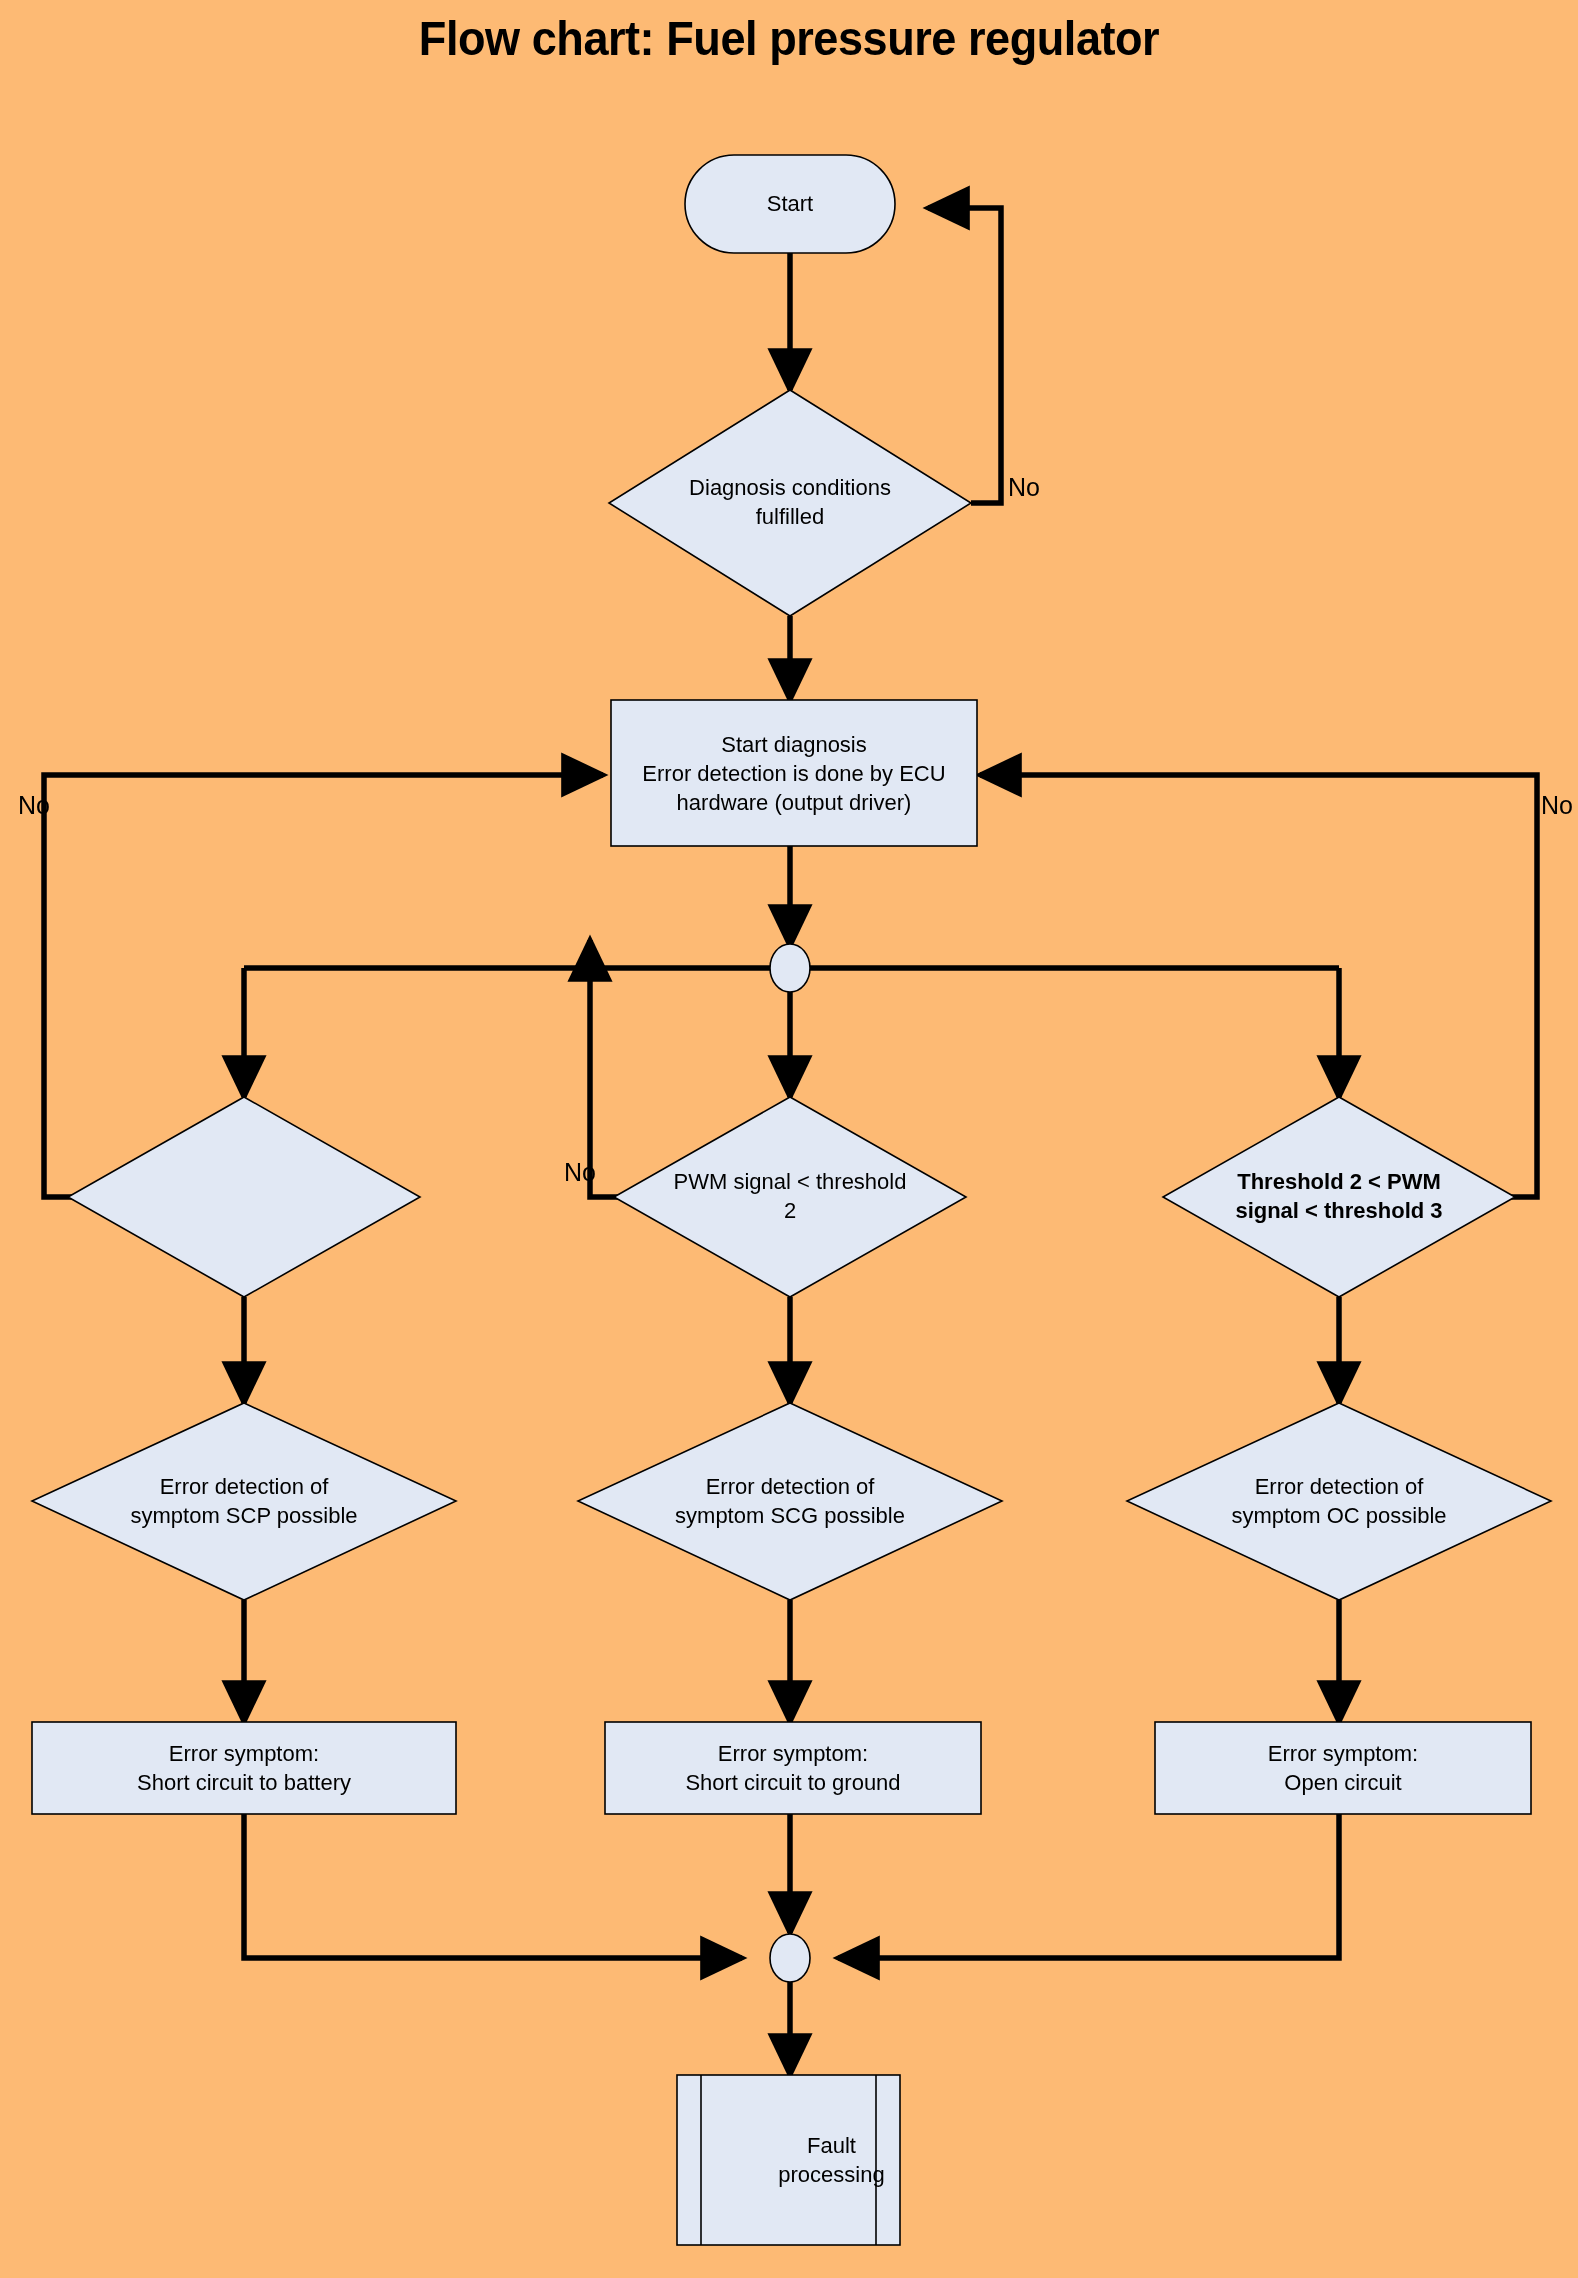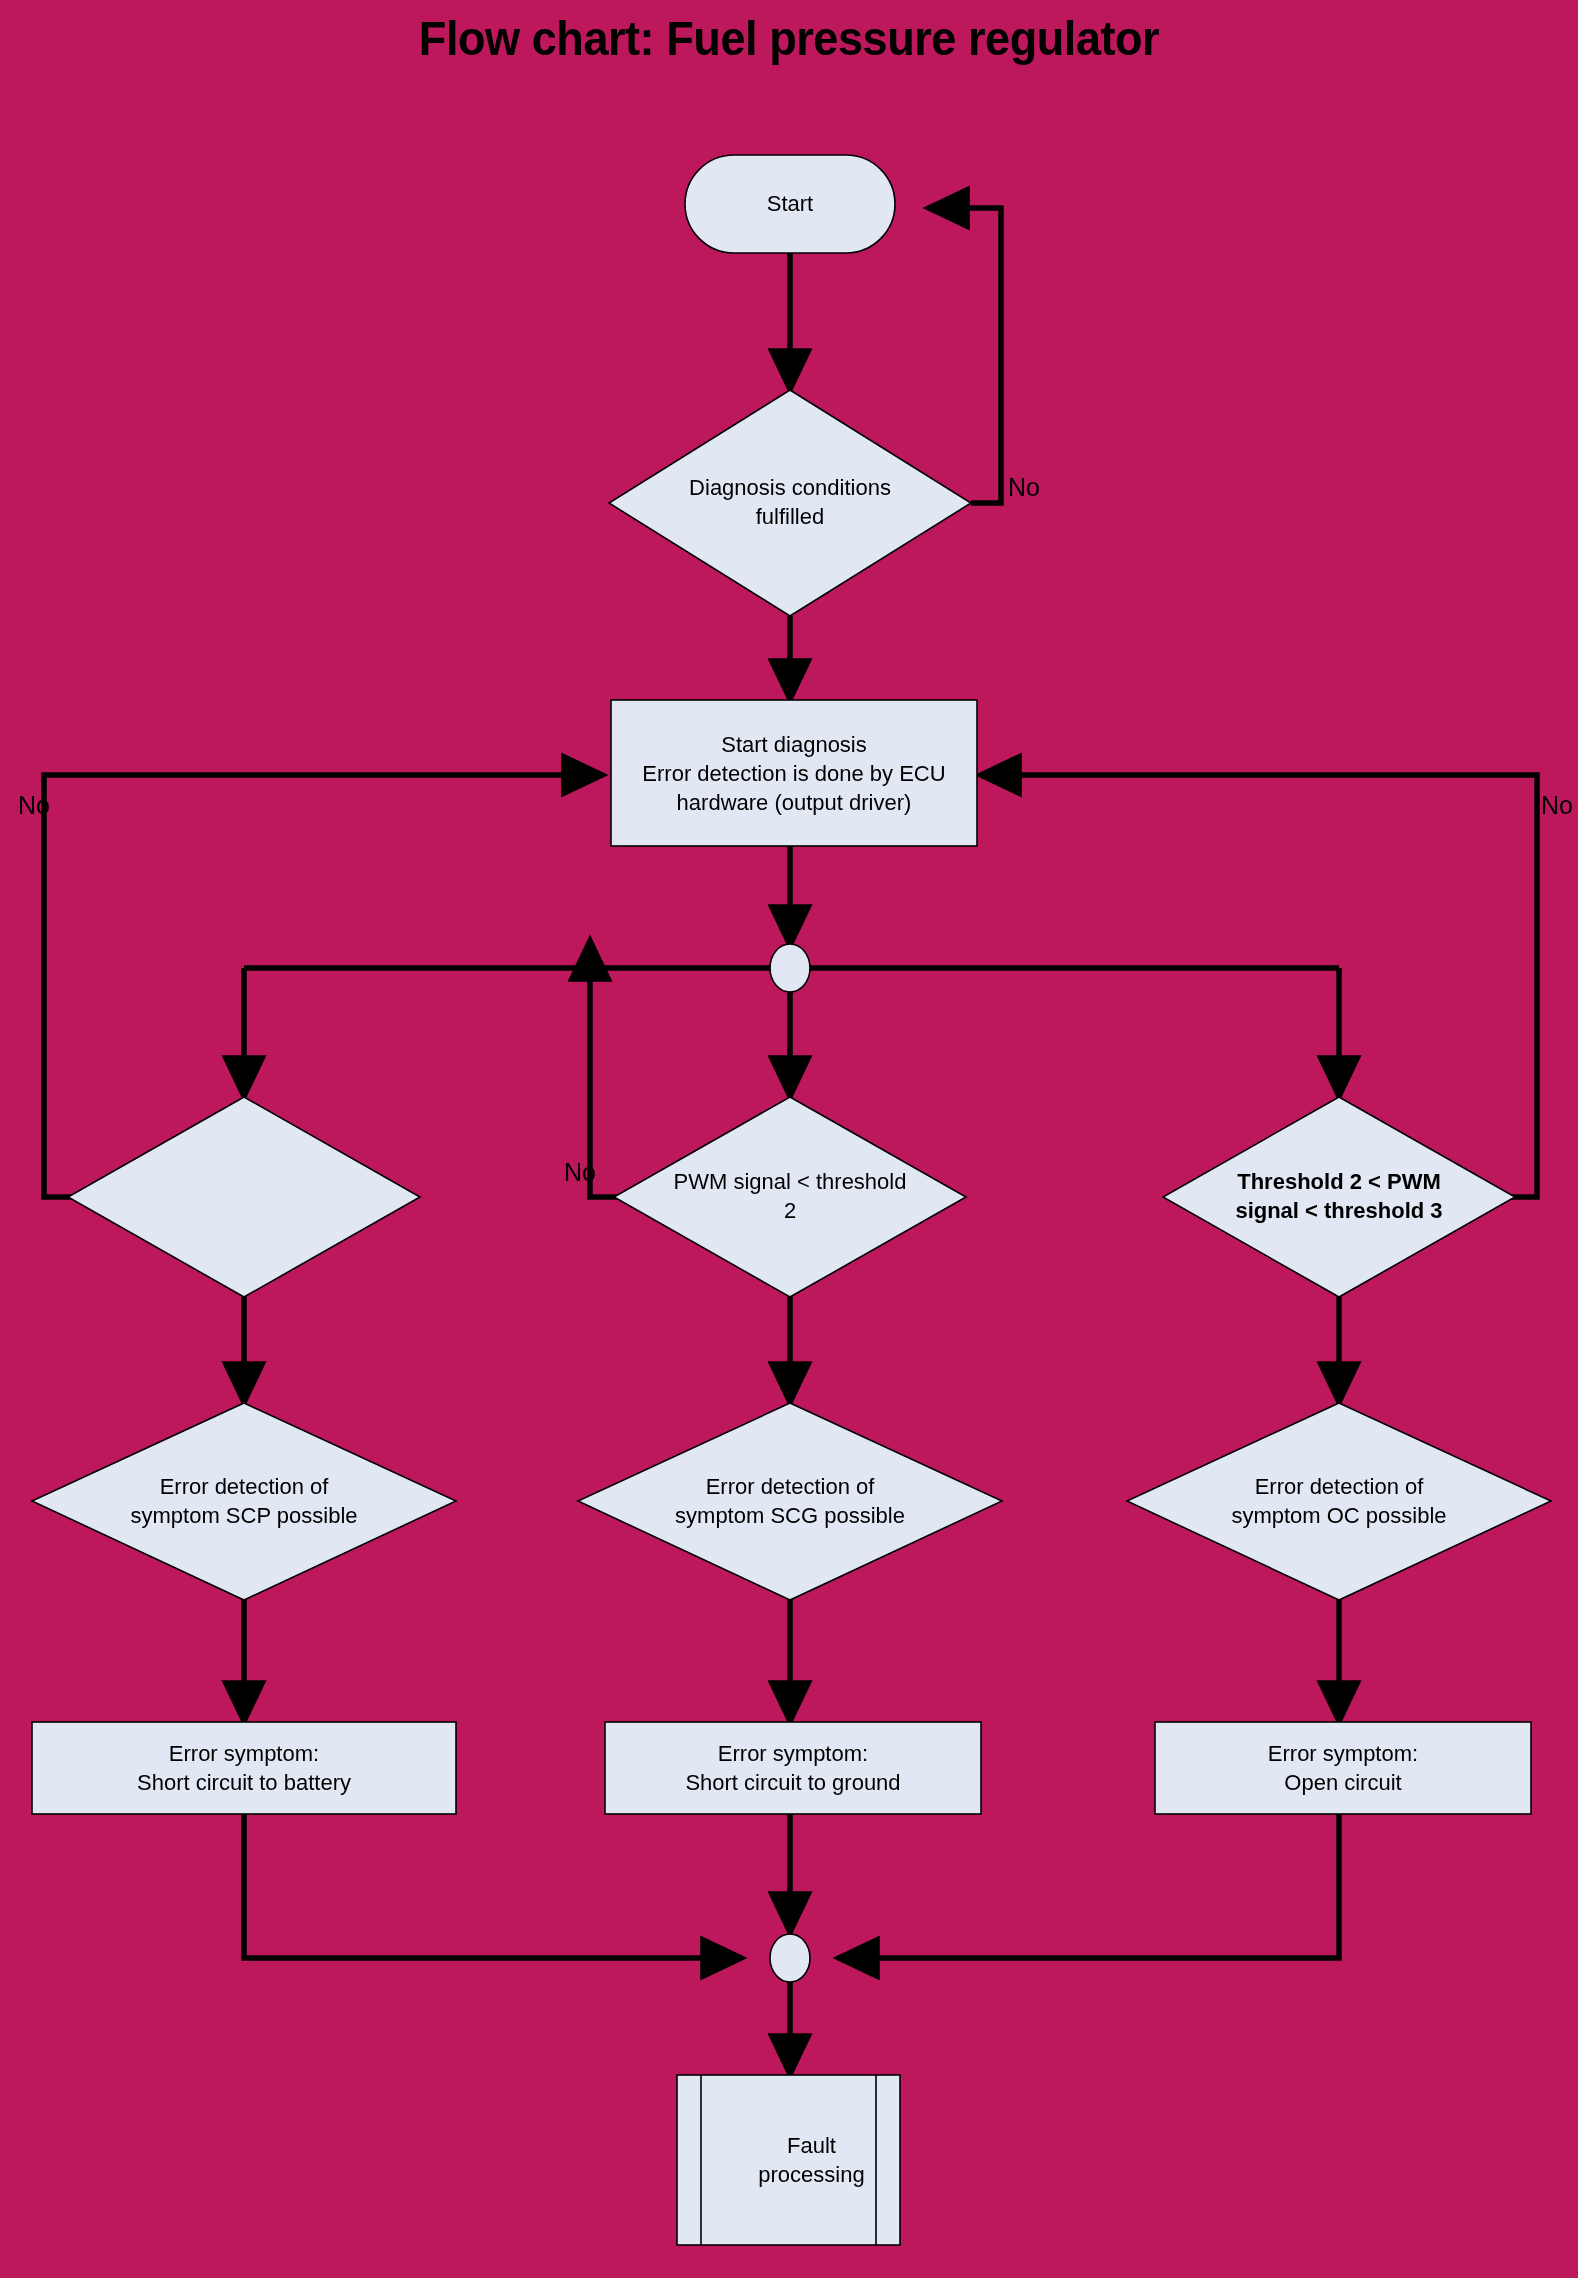--- a/index.html
+++ b/index.html
@@ -7,21 +7,21 @@
     padding: 0;
     background: #ffffff;
   }
   body {
     font-family: "Liberation Sans", sans-serif;
   }
   #page {
     position: relative;
     width: 1578px;
     height: 2278px;
-    background: #be185d;
+    background: #fdba74;
     overflow: hidden;
   }
   #title {
     position: absolute;
     left: 0;
     top: 10px;
     width: 1578px;
     text-align: center;
     font-family: "Liberation Sans", sans-serif;
     font-weight: bold;
@@ -169,21 +169,21 @@
 
   <div class="nodelabel" style="left:32px; top:1739px; width:424px;">Error symptom:
 Short circuit to battery</div>
 
   <div class="nodelabel" style="left:605px; top:1739px; width:376px;">Error symptom:
 Short circuit to ground</div>
 
   <div class="nodelabel" style="left:1155px; top:1739px; width:376px;">Error symptom:
 Open circuit</div>
 
-  <div class="nodelabel" style="left:687px; top:2131px; width:175px;padding-left:37px;">Fault
+  <div class="nodelabel" style="left:707px; top:2131px; width:175px;padding-left:37px;">Fault
 processing</div>
 
   <div class="edgelabel" style="left:1008px; top:475px;">No</div>
 
   <div class="edgelabel" style="left:18px; top:793px;">No</div>
 
   <div class="edgelabel" style="left:564px; top:1160px;">No</div>
 
   <div class="edgelabel" style="left:1541px; top:793px;">No</div>
 

